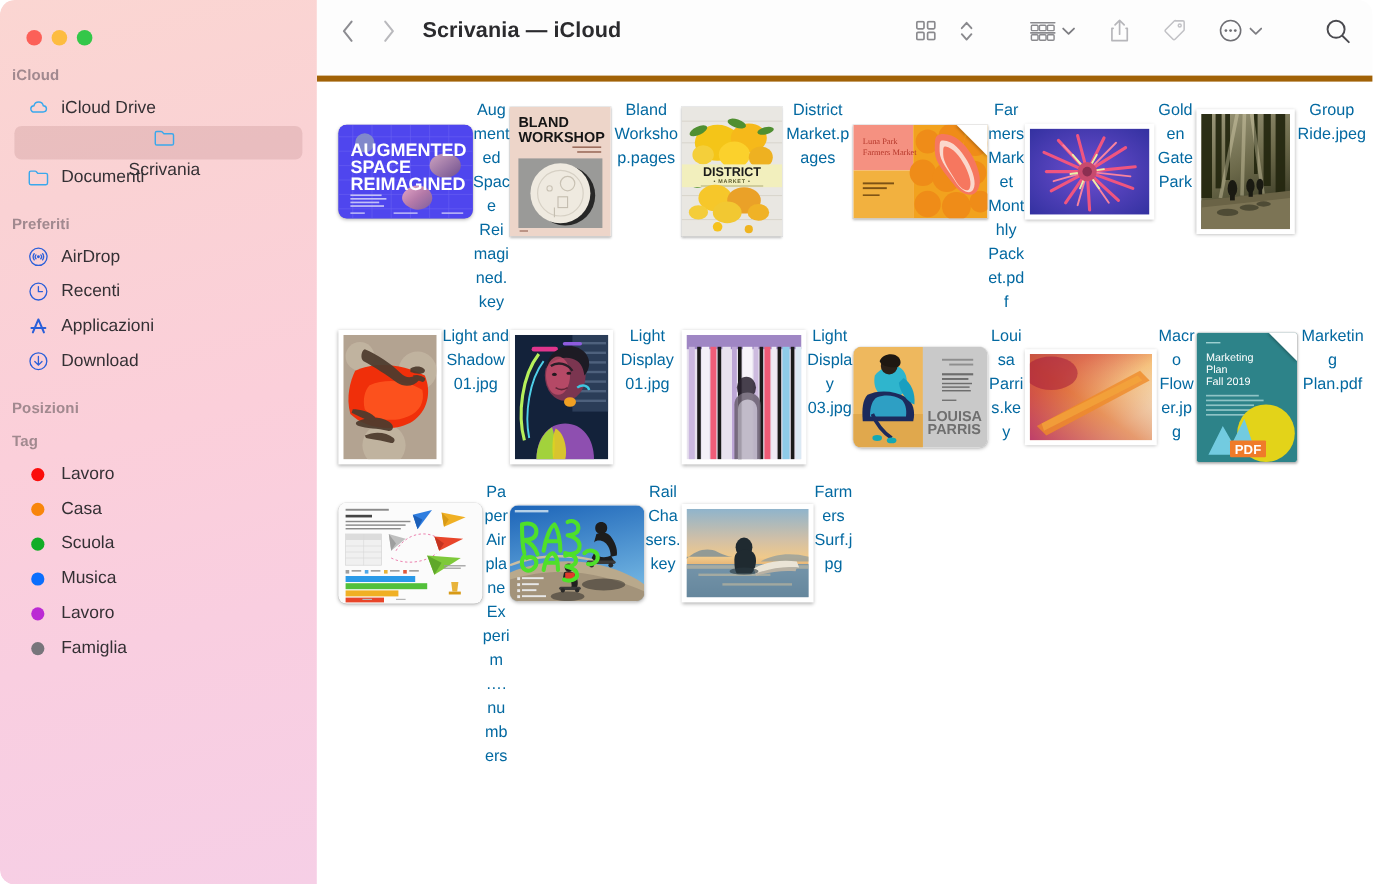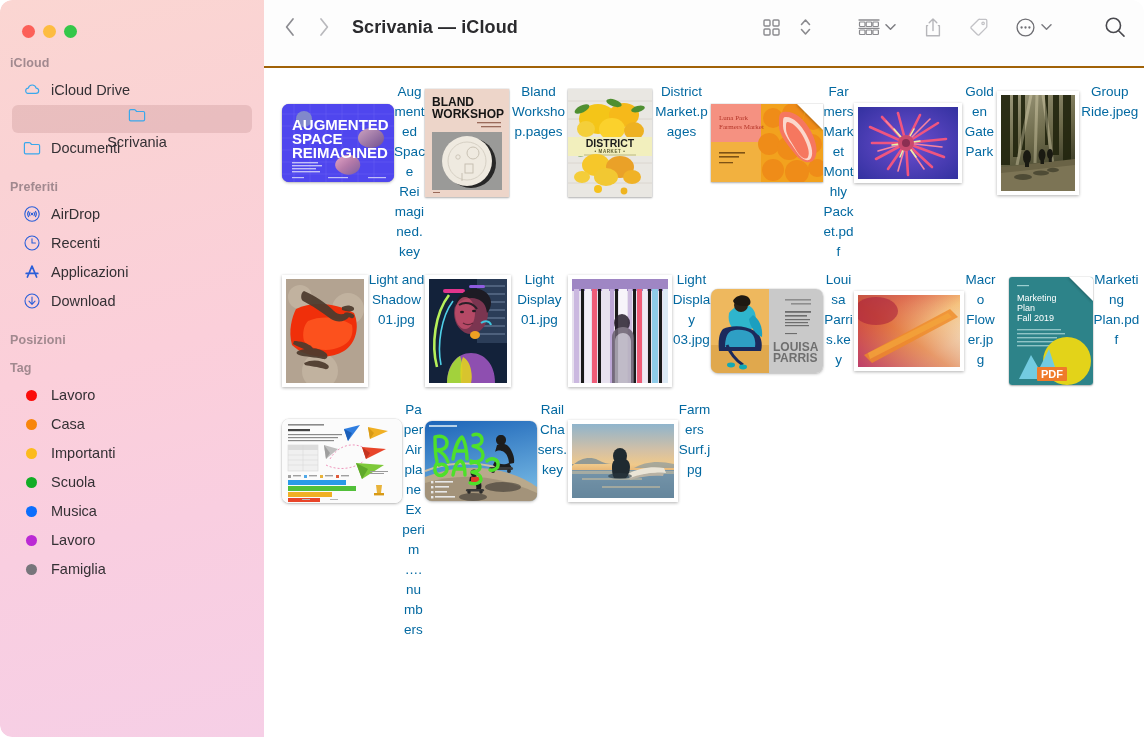--- a/index.html
+++ b/index.html
@@ -85,21 +85,21 @@
     border-top-right-radius: 12px;
     border-bottom-right-radius: 12px;
     overflow: hidden;
   }
   .toolbar {
     height: 68px;
     flex: 0 0 68px;
     display: flex;
     align-items: center;
     padding: 0 18px 12px 20px;
-    border-bottom: 2px solid #a16207;
+    border-bottom: 5px solid #a16207;
     background: #fdfdfd;
   }
   .nav-btns { display: flex; align-items: center; gap: 22px; margin-right: 22px; }
   .chev { color: #8d8d92; display:flex; align-items:center; }
   .chev.fwd { color: #b9b9bd; }
   .title {
     font-size: 18px;
     font-weight: bold;
     color: #2b2b2e;
     letter-spacing: 0.1px;
@@ -278,26 +278,20 @@
       <span class="tag-ico">
           <span class="tag-dot" style="background:#fb0d0b"></span>
         </span>
       <span class="sb-label">Lavoro</span>
     </div>
     <div class="sb-item">
       <span class="tag-ico">
           <span class="tag-dot" style="background:#f8860b"></span>
         </span>
       <span class="sb-label">Casa</span>
-    </div>
-    <div class="sb-item">
-      <span class="tag-ico">
-          <span class="tag-dot" style="background:#fcbb1c"></span>
-        </span>
-      <span class="sb-label">Importanti</span>
     </div>
     <div class="sb-item">
       <span class="tag-ico">
           <span class="tag-dot" style="background:#12ad26"></span>
         </span>
       <span class="sb-label">Scuola</span>
     </div>
     <div class="sb-item">
       <span class="tag-ico">
           <span class="tag-dot" style="background:#0b6efd"></span>
@@ -826,21 +820,21 @@
                   <ellipse cx="18" cy="16" rx="22" ry="14" fill="#a51c3c" opacity="0.55"></ellipse>
                 </svg>
               </div>
             </div>
           </div>
           <div class="fname">Macro Flower.jpg</div>
         </div>
 
         <div class="cell">
           <div class="thumb-box">
-            <div class="foldpage sheet" style="width:84px;height:108px;border-radius:3px;margin-left:12px;">
+            <div class="foldpage sheet" style="width:84px;height:108px;border-radius:3px;">
               <svg width="84" height="108" viewBox="0 0 84 108">
                 <rect width="84" height="108" fill="#2d8389"></rect>
                 <g fill="#9ccfd0">
                     <rect x="8" y="8" width="12" height="1.2"></rect>
                   </g>
                 <text x="8" y="24" font-family="Liberation Sans, sans-serif" font-size="9" fill="#ffffff">Marketing</text>
                 <text x="8" y="34" font-family="Liberation Sans, sans-serif" font-size="9" fill="#ffffff">Plan</text>
                 <text x="8" y="44" font-family="Liberation Sans, sans-serif" font-size="9" fill="#ffffff">Fall 2019</text>
                 <g fill="#8fc4c6">
                   <rect x="8" y="52" width="44" height="1.4"></rect>

